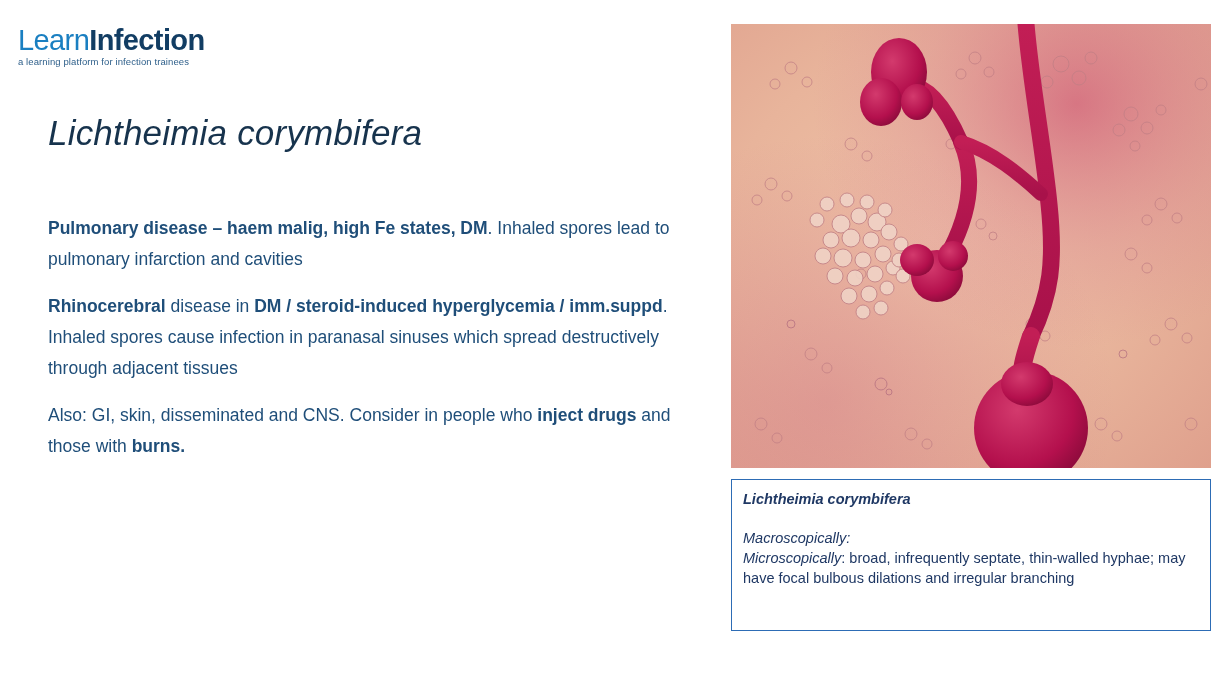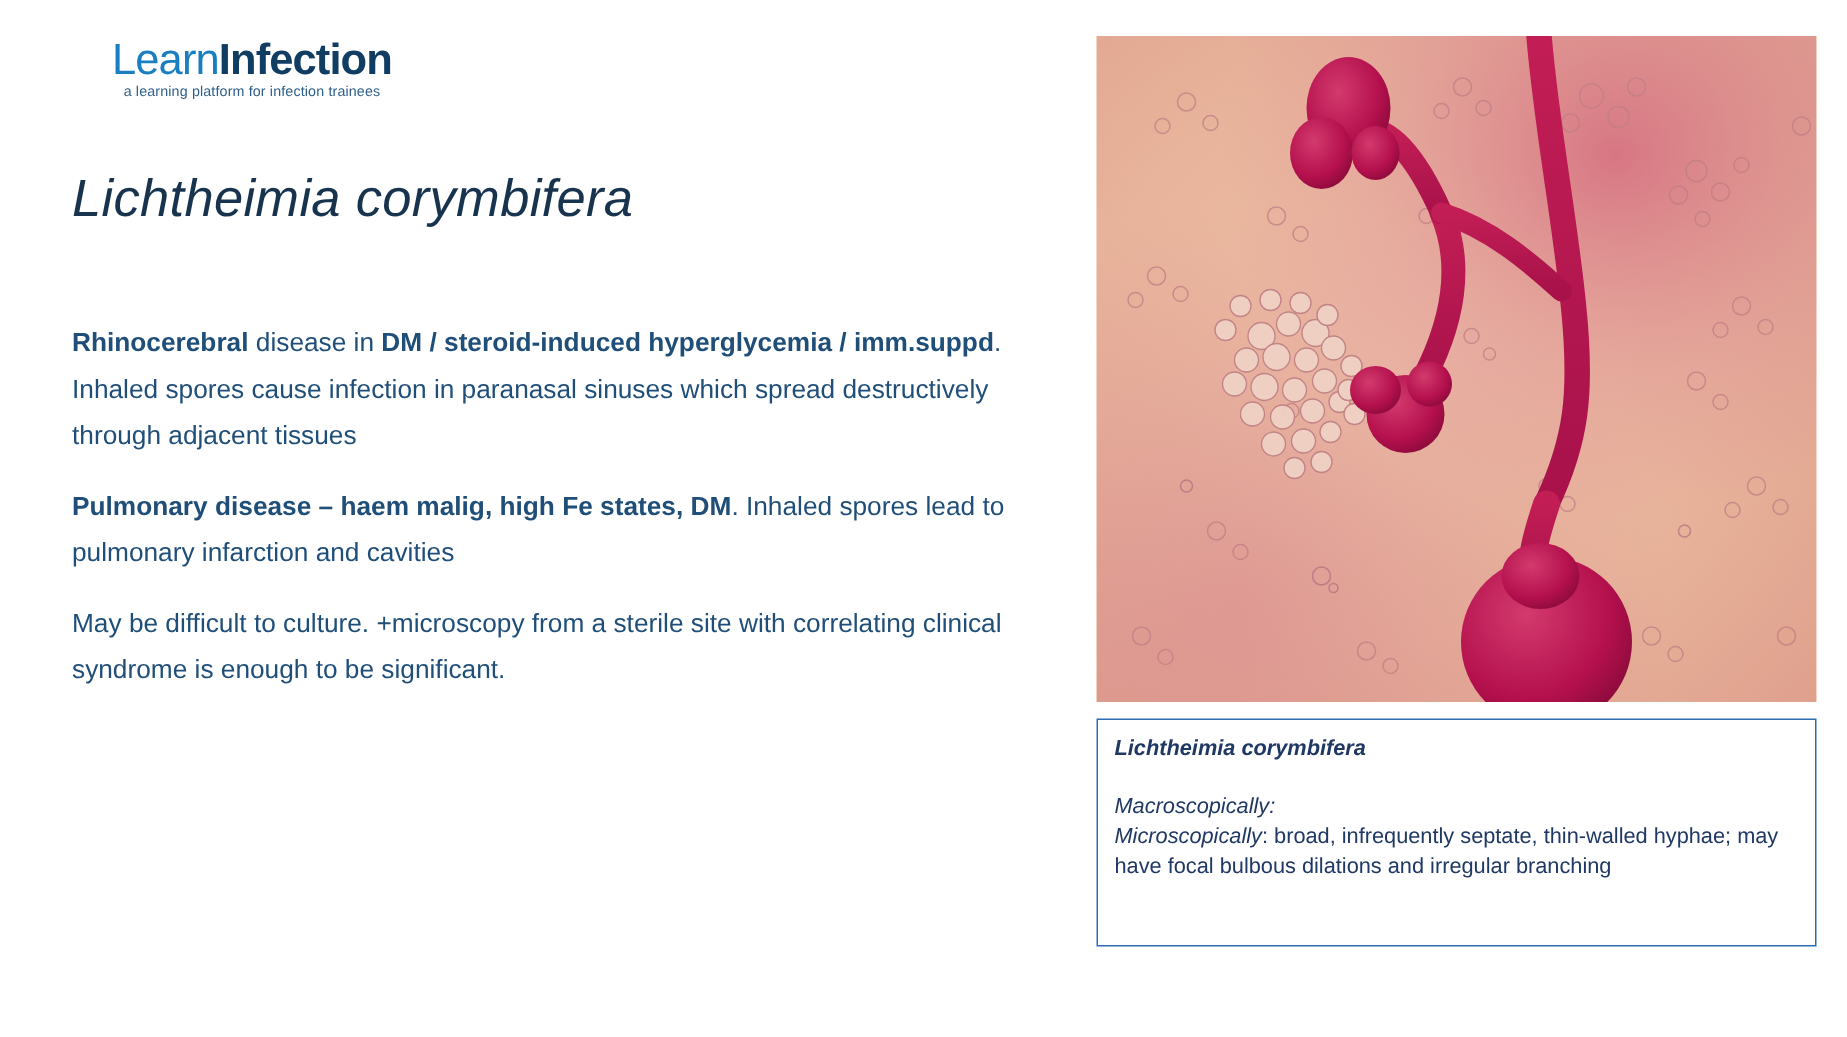--- a/index.html
+++ b/index.html
@@ -15,21 +15,20 @@
     font-family: "Liberation Sans", sans-serif;
     color: #1f4e79;
   }
 
   
   #logo {
     position: absolute;
     left: 18px;
     top: 24px;
     width: 300px;
-    text-align: center;
   }
   #logo .logo-word {
     font-size: 29px;
     line-height: 32px;
     letter-spacing: -0.6px;
     white-space: nowrap;
   }
   #logo .logo-learn {
     color: #1a7fc1;
     font-weight: 400;
@@ -123,23 +122,23 @@
 <body>
 
 <div id="logo">
   <div class="logo-word"><span class="logo-learn">Learn</span><span class="logo-infection">Infection</span></div>
   <div class="logo-tag">a learning platform for infection trainees</div>
 </div>
 
 <div id="slide-title">Lichtheimia corymbifera</div>
 
 <div id="body-text">
+    <p><span class="b">Pulmonary disease – haem malig, high Fe states, DM</span><span>. Inhaled spores lead to pulmonary infarction and cavities</span></p>
     <p><span class="b">Rhinocerebral</span><span> disease in </span><span class="b">DM / steroid-induced hyperglycemia / imm.suppd</span><span>.  Inhaled spores cause infection in paranasal sinuses which spread destructively through adjacent tissues</span></p>
-    <p><span class="b">Pulmonary disease – haem malig, high Fe states, DM</span><span>. Inhaled spores lead to pulmonary infarction and cavities</span></p>
-    <p><span>May be difficult to culture.  +microscopy from a sterile site with correlating clinical syndrome is enough to be significant.</span></p>
+    <p><span>Also: GI, skin, disseminated and CNS. Consider in people who </span><span class="b">inject drugs</span><span> and those with </span><span class="b">burns.</span></p>
   </div>
 
 <div id="micrograph">
   <svg class="bg" viewBox="0 0 480 444" preserveAspectRatio="none">
     <defs>
       <radialGradient id="fieldGrad" cx="42%" cy="48%" r="78%">
         <stop offset="0%" stop-color="#efc3a8"></stop>
         <stop offset="55%" stop-color="#e8b49b"></stop>
         <stop offset="100%" stop-color="#dfa08d"></stop>
       </radialGradient>

